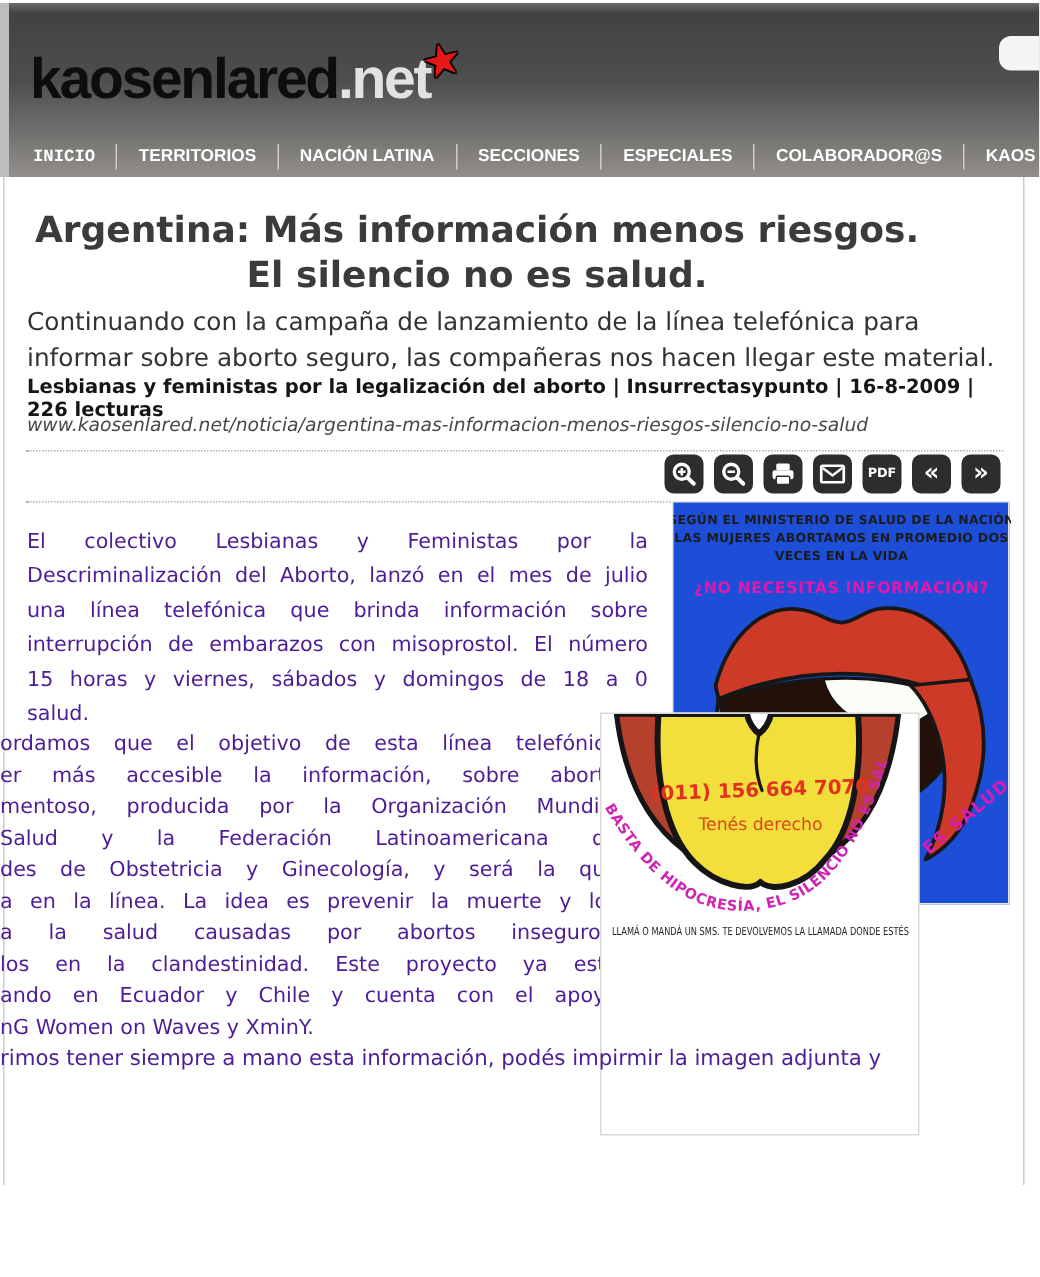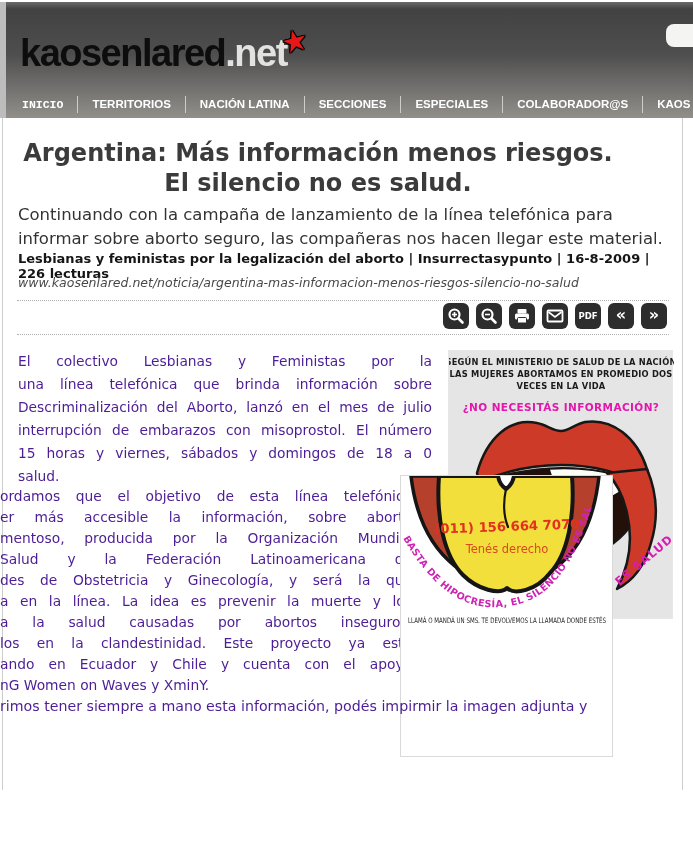--- a/index.html
+++ b/index.html
@@ -47,22 +47,22 @@
   .tool-btn svg { display:block; }
   .guillemet { font-size:16px; line-height:1; padding-bottom:2px; }
   .pdf-label { font-size:8.5px; letter-spacing:0; }
   
   .para { position:absolute; color:#4c1d95; }
   .jline { text-align:justify; text-align-last:justify; white-space:nowrap; }
   #para1 { left:15px; top:232px; width:414px; font-size:13.8px; line-height:23px; z-index:1; }
   #para2 { left:-3px; top:368px; width:412px; font-size:13.8px; line-height:21px; z-index:1; }
   #para3 { left:-3px; top:577px; width:660px; font-size:14.2px; line-height:23.5px; z-index:5; white-space:nowrap; }
   
-  #poster { position:absolute; left:445px; top:232px; width:225px; height:269px;
-    background:#e5e5e5; border:1px solid #e7e7e7; z-index:2; cursor:pointer; }
+  #poster { position:absolute; left:445px; top:216px; width:225px; height:269px;
+    background:#1d4ed8; border:1px solid #e7e7e7; z-index:2; cursor:pointer; }
   #popup { position:absolute; left:397px; top:357px; width:213px; height:282px;
     background:#fff; border:1px solid #d9d9d9; z-index:4; cursor:pointer; }
 </style>
 </head>
 <body>
 
 <div id="page">
 
   <div id="gutter"></div>
   <div id="header">
@@ -120,22 +120,22 @@
       </div>
       <div class="tool-btn pdf-label">PDF</div>
       <div class="tool-btn guillemet">«</div>
       <div class="tool-btn guillemet">»</div>
     </div>
 
     <div class="dotted" id="dot2"></div>
 
     <div class="para" id="para1">
       <div class="jline">El colectivo Lesbianas y Feministas por la</div>
+      <div class="jline">Descriminalización del Aborto, lanzó en el mes de julio</div>
       <div class="jline">una línea telefónica que brinda información sobre</div>
-      <div class="jline">Descriminalización del Aborto, lanzó en el mes de julio</div>
       <div class="jline">interrupción de embarazos con misoprostol. El número</div>
       <div class="jline">15 horas y viernes, sábados y domingos de 18 a 0</div>
       <div>salud.</div>
     </div>
 
     <div class="para" id="para2">
       <div class="jline">ordamos que el objetivo de esta línea telefónica</div>
       <div class="jline">er más accesible la información, sobre aborto</div>
       <div class="jline">mentoso, producida por la Organización Mundial</div>
       <div class="jline">Salud y la Federación Latinoamericana de</div>

